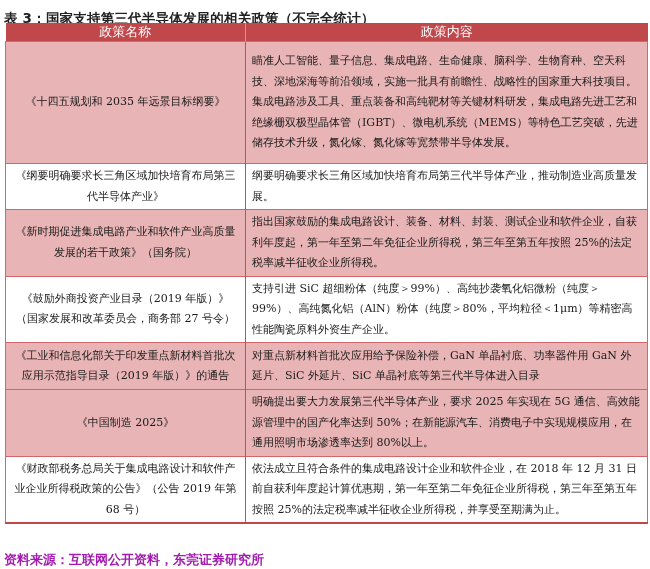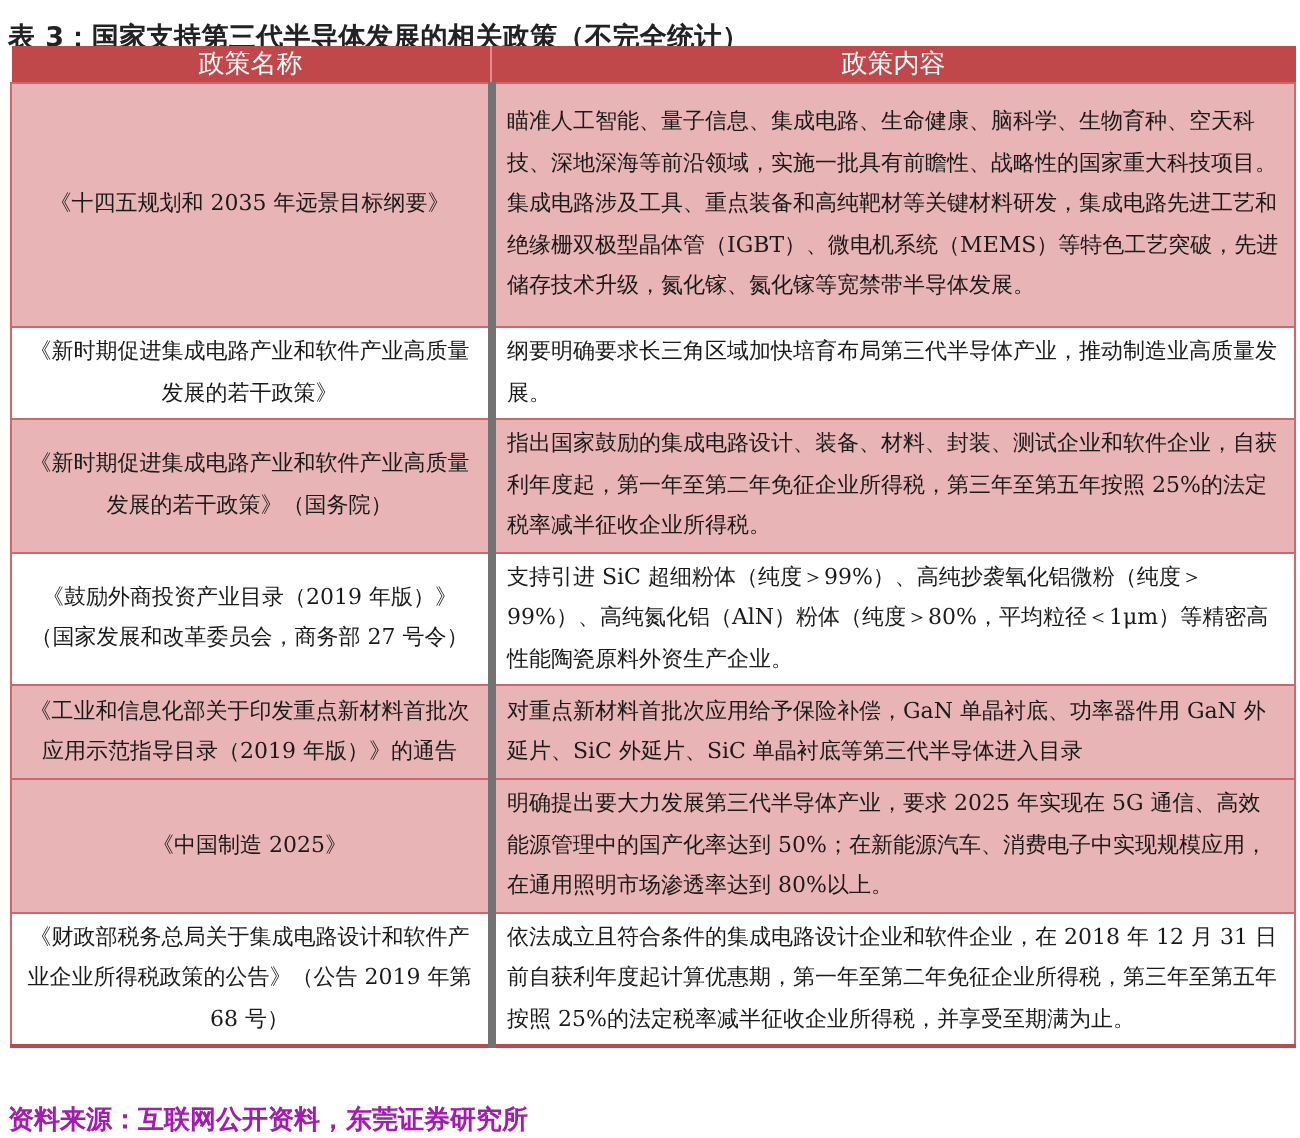--- a/index.html
+++ b/index.html
@@ -26,21 +26,21 @@
     font-family: "DejaVu Sans", "Liberation Sans", sans-serif;
     font-size: 13px; font-weight: normal; text-align: center;
     border-right: 1px solid #e28c8e; padding: 0;
   }
   table.policy th:last-child { border-right: none; }
   table.policy td {
     font-size: 11px; line-height: 20.5px; vertical-align: middle;
     border-top: 1px solid #d0676a; padding: 2px 6px;
   }
   table.policy td.name {
-    text-align: center; border-right: 4px solid #737373;
+    text-align: center; border-right: 1px solid #737373;
     border-left: 1px solid #d0676a;
   }
   table.policy td.content { text-align: left; border-right: 1px solid #d0676a; }
   tr.shaded td { background: #e8b4b5; }
   tr.plain td { background: #ffffff; }
   .para { display: block; }
   .source {
     position: absolute; left: 4px; top: 551px;
     font-family: Liberation Sans, sans-serif;
     font-size: 13px; font-weight: bold; color: #a21caf;
@@ -64,21 +64,21 @@
   </thead>
   <tbody>
     <tr class="shaded" style="height:122px">
       <td class="name">《十四五规划和 2035 年远景目标纲要》</td>
       <td class="content">
         <span class="para">瞄准人工智能、量子信息、集成电路、生命健康、脑科学、生物育种、空天科技、深地深海等前沿领域，实施一批具有前瞻性、战略性的国家重大科技项目。</span>
         <span class="para">集成电路涉及工具、重点装备和高纯靶材等关键材料研发，集成电路先进工艺和绝缘栅双极型晶体管（IGBT）、微电机系统（MEMS）等特色工艺突破，先进储存技术升级，氮化镓、氮化镓等宽禁带半导体发展。</span>
       </td>
     </tr>
     <tr class="plain" style="height:39px">
-      <td class="name">《新时期促进集成电路产业和软件产业高质量发展的若干政策》</td>
+      <td class="name">《纲要明确要求长三角区域加快培育布局第三代半导体产业》</td>
       <td class="content">
         <span class="para">纲要明确要求长三角区域加快培育布局第三代半导体产业，推动制造业高质量发展。</span>
       </td>
     </tr>
     <tr class="shaded" style="height:62px">
       <td class="name">《新时期促进集成电路产业和软件产业高质量发展的若干政策》（国务院）</td>
       <td class="content">
         <span class="para">指出国家鼓励的集成电路设计、装备、材料、封装、测试企业和软件企业，自获利年度起，第一年至第二年免征企业所得税，第三年至第五年按照 25%的法定税率减半征收企业所得税。</span>
       </td>
     </tr>

